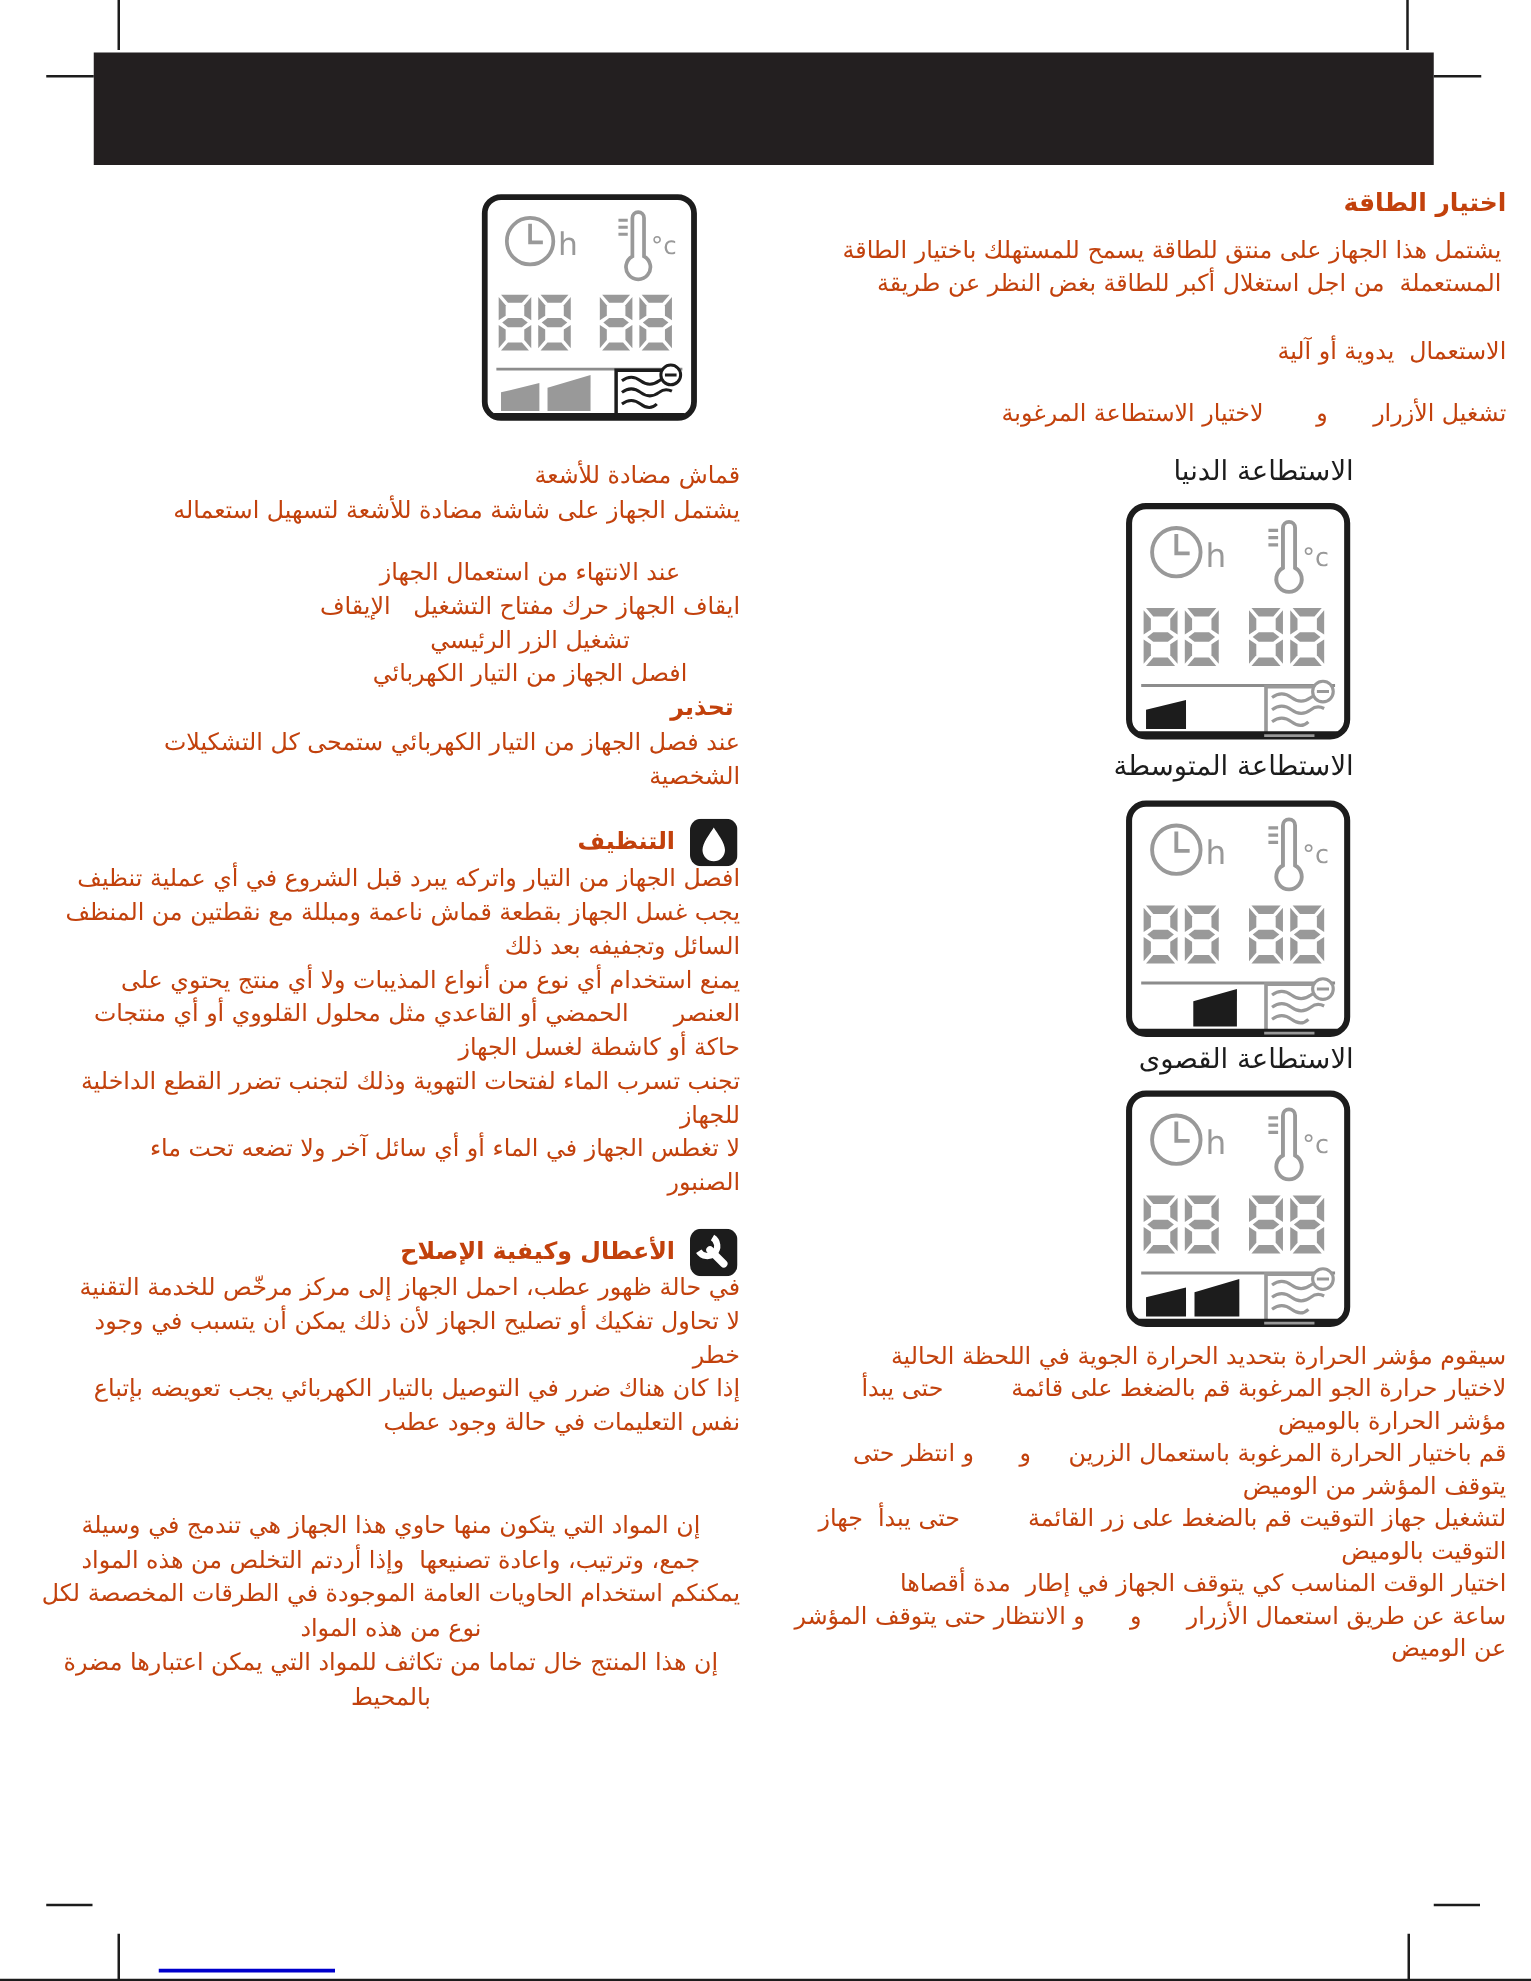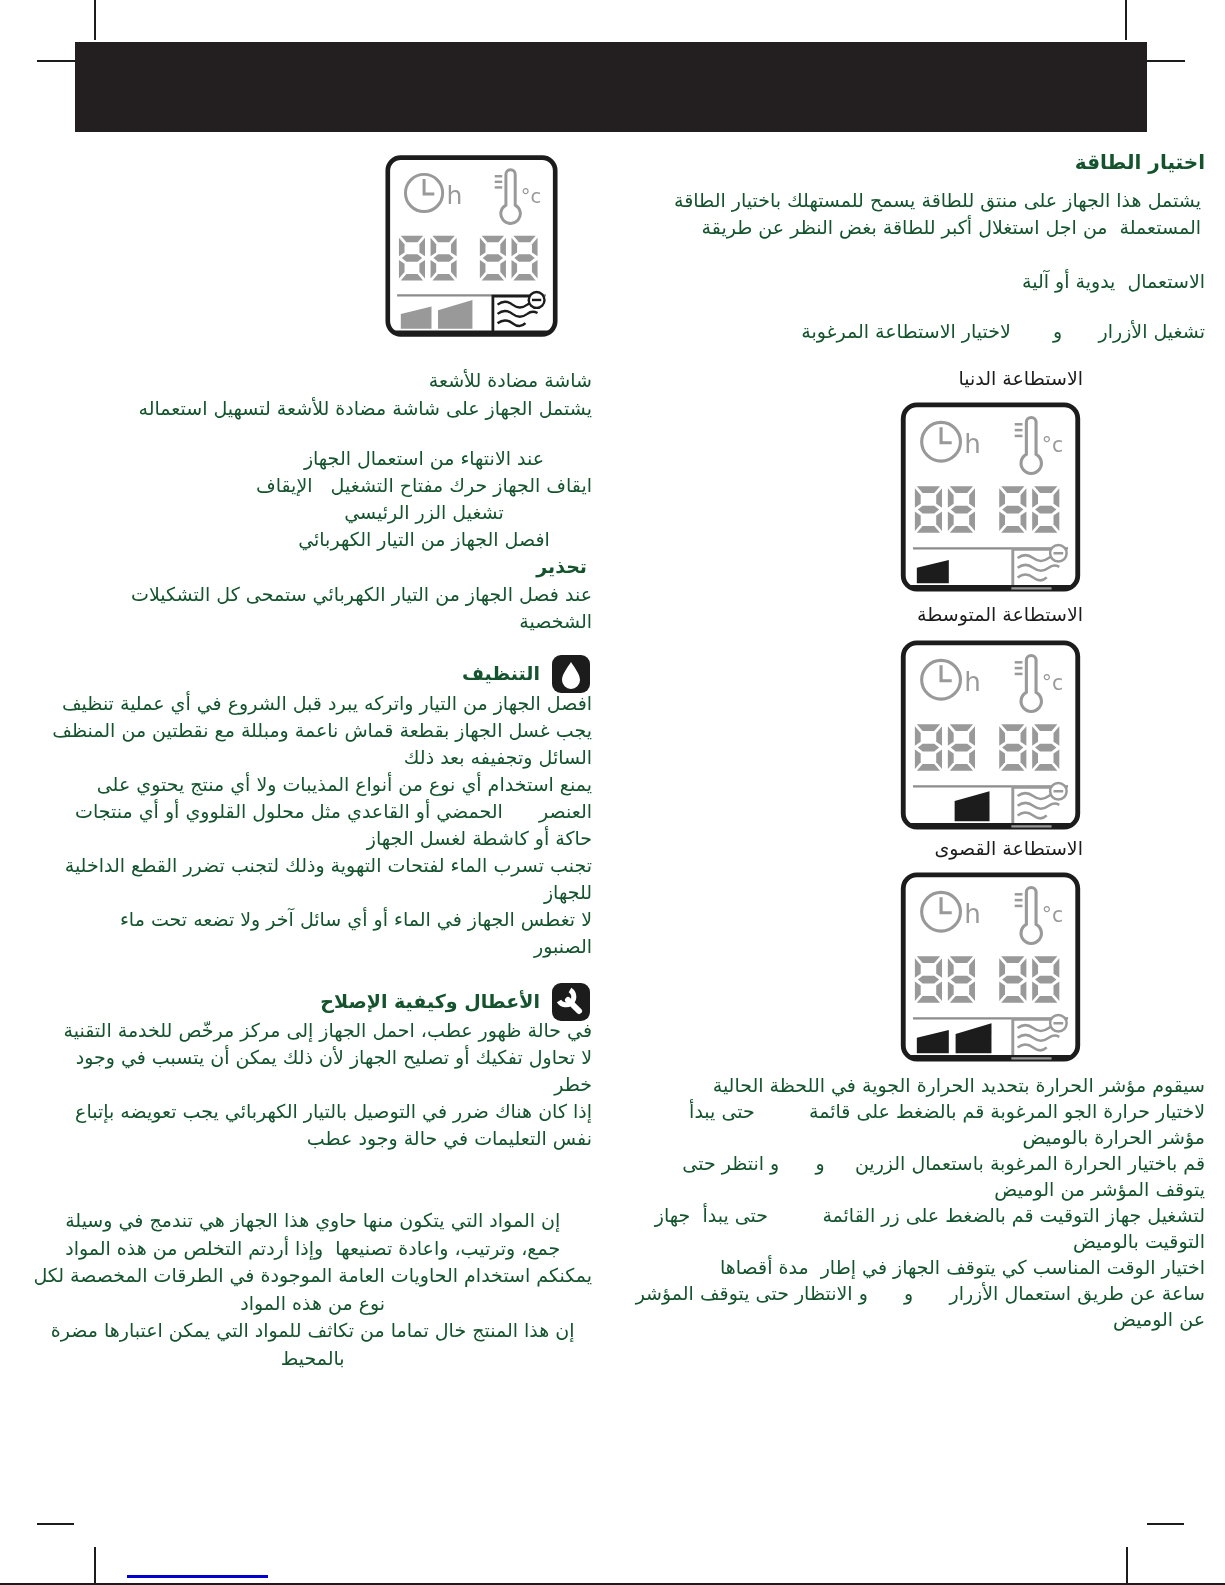--- a/index.html
+++ b/index.html
@@ -1,25 +1,25 @@
 <!DOCTYPE html>
 <html lang="ar"><head>
 <meta charset="utf-8">
 <style>
   html,body{margin:0;padding:0;background:#fff;}
   .page{position:relative;width:1225px;height:1585px;background:#fff;overflow:hidden;
         font-family:"DejaVu Sans",sans-serif;color:#1c1c1c;}
   .txt{position:absolute;direction:rtl;text-align:right;font-size:19px;line-height:27px;
-       white-space:pre-wrap;color:#14532d;}
+       white-space:pre-wrap;color:#c2410c;}
   .h{font-weight:bold;}
   .decor{position:absolute;background:#1c1c1c;}
   .lcd{position:absolute;}
   .lcd svg{display:block;}
   .section-icon{position:absolute;width:38px;height:38px;}
-  .lcd-label{position:absolute;direction:rtl;text-align:left;font-size:19px;line-height:26px;white-space:pre;}
+  .lcd-label{position:absolute;direction:rtl;text-align:left;font-size:22px;line-height:26px;white-space:pre;}
 </style>
 </head>
 <body>
 
 <div class="page">
 
   <div class="decor" style="left:94px;top:0;width:2px;height:40px;"></div>
   <div class="decor" style="left:37px;top:60px;width:38px;height:2px;"></div>
   <div class="decor" style="left:1125px;top:0;width:2px;height:40px;"></div>
   <div class="decor" style="left:1147px;top:60px;width:38px;height:2px;"></div>
@@ -301,21 +301,21 @@
 مؤشر الحرارة بالوميض
 قم باختيار الحرارة المرغوبة باستعمال الزرين     و      و انتظر حتى
 يتوقف المؤشر من الوميض
 لتشغيل جهاز التوقيت قم بالضغط على زر القائمة         حتى يبدأ  جهاز
 التوقيت بالوميض
 اختيار الوقت المناسب كي يتوقف الجهاز في إطار  مدة أقصاها
 ساعة عن طريق استعمال الأزرار      و      و الانتظار حتى يتوقف المؤشر
 عن الوميض</div>
 
 
-  <div class="txt" style="top:367px;right:633px;">شاشة مضادة للأشعة</div>
+  <div class="txt" style="top:367px;right:633px;">قماش مضادة للأشعة</div>
   <div class="txt" style="top:395px;right:633px;">يشتمل الجهاز على شاشة مضادة للأشعة لتسهيل استعماله</div>
 
   <div class="txt" style="top:445px;right:633px;text-align:center;">عند الانتهاء من استعمال الجهاز
 ايقاف الجهاز حرك مفتاح التشغيل   الإيقاف
 تشغيل الزر الرئيسي
 افصل الجهاز من التيار الكهربائي</div>
   <div class="txt h" style="top:553px;right:638px;">تحذير</div>
   <div class="txt" style="top:581px;right:633px;">عند فصل الجهاز من التيار الكهربائي ستمحى كل التشكيلات
 الشخصية</div>
 

